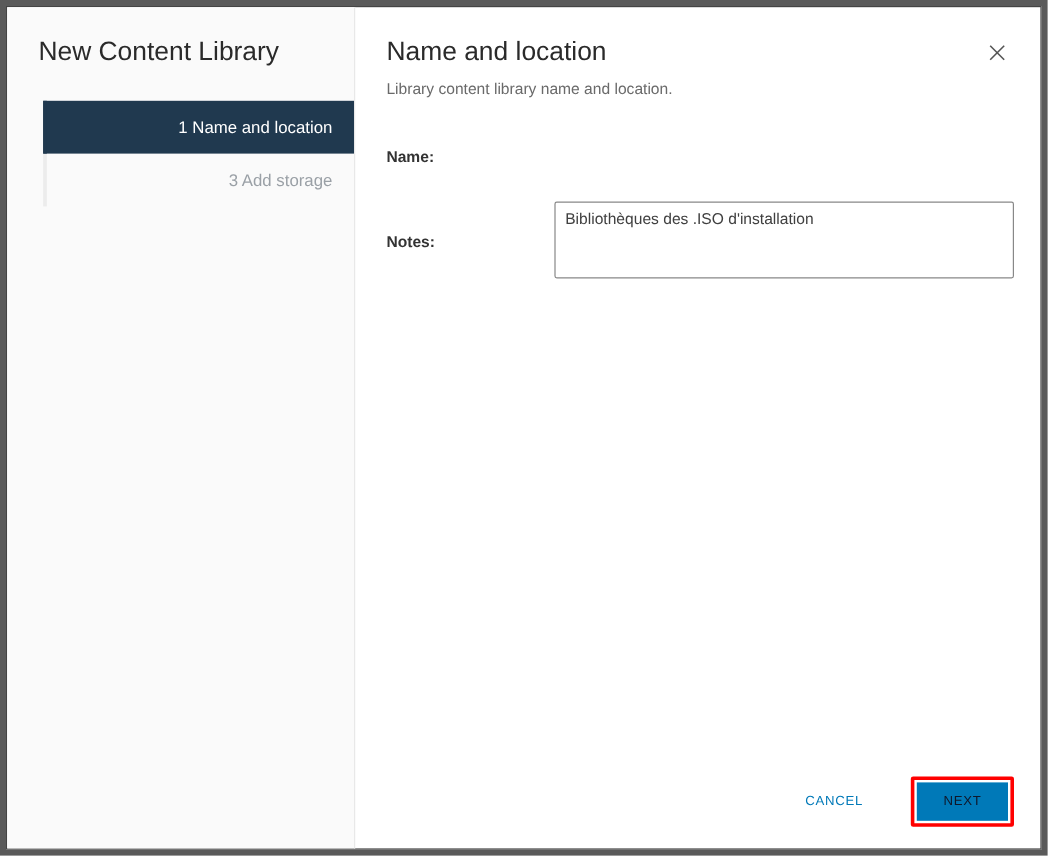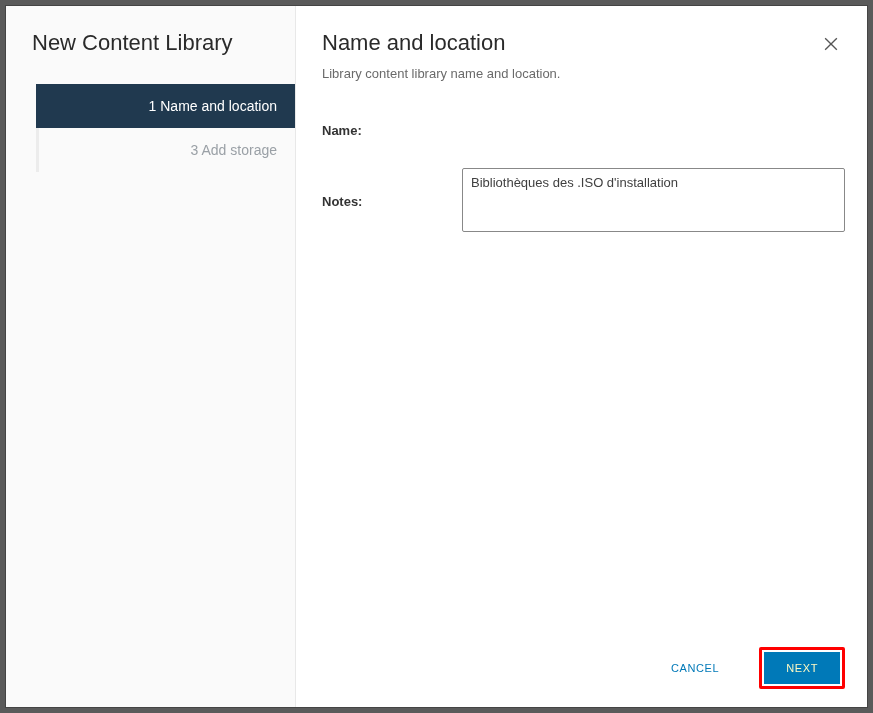--- a/index.html
+++ b/index.html
@@ -111,21 +111,21 @@
   letter-spacing: 0.6px;
   padding: 10px 18px;
   cursor: pointer;
   border: none;
   background: transparent;
   font-family: inherit;
 }
 .btn-cancel { color: #0079b8; font-weight: 500; }
 .btn-next {
   background: #0079b8;
-  color: #fef9c3;
+  color: #0f172a;
   font-weight: 500;
   padding: 10px 22px;
 }
 .next-highlight {
   border: 3px solid #ff0000;
   padding: 2px;
   display: inline-block;
   border-radius: 2px;
 }
 </style>

